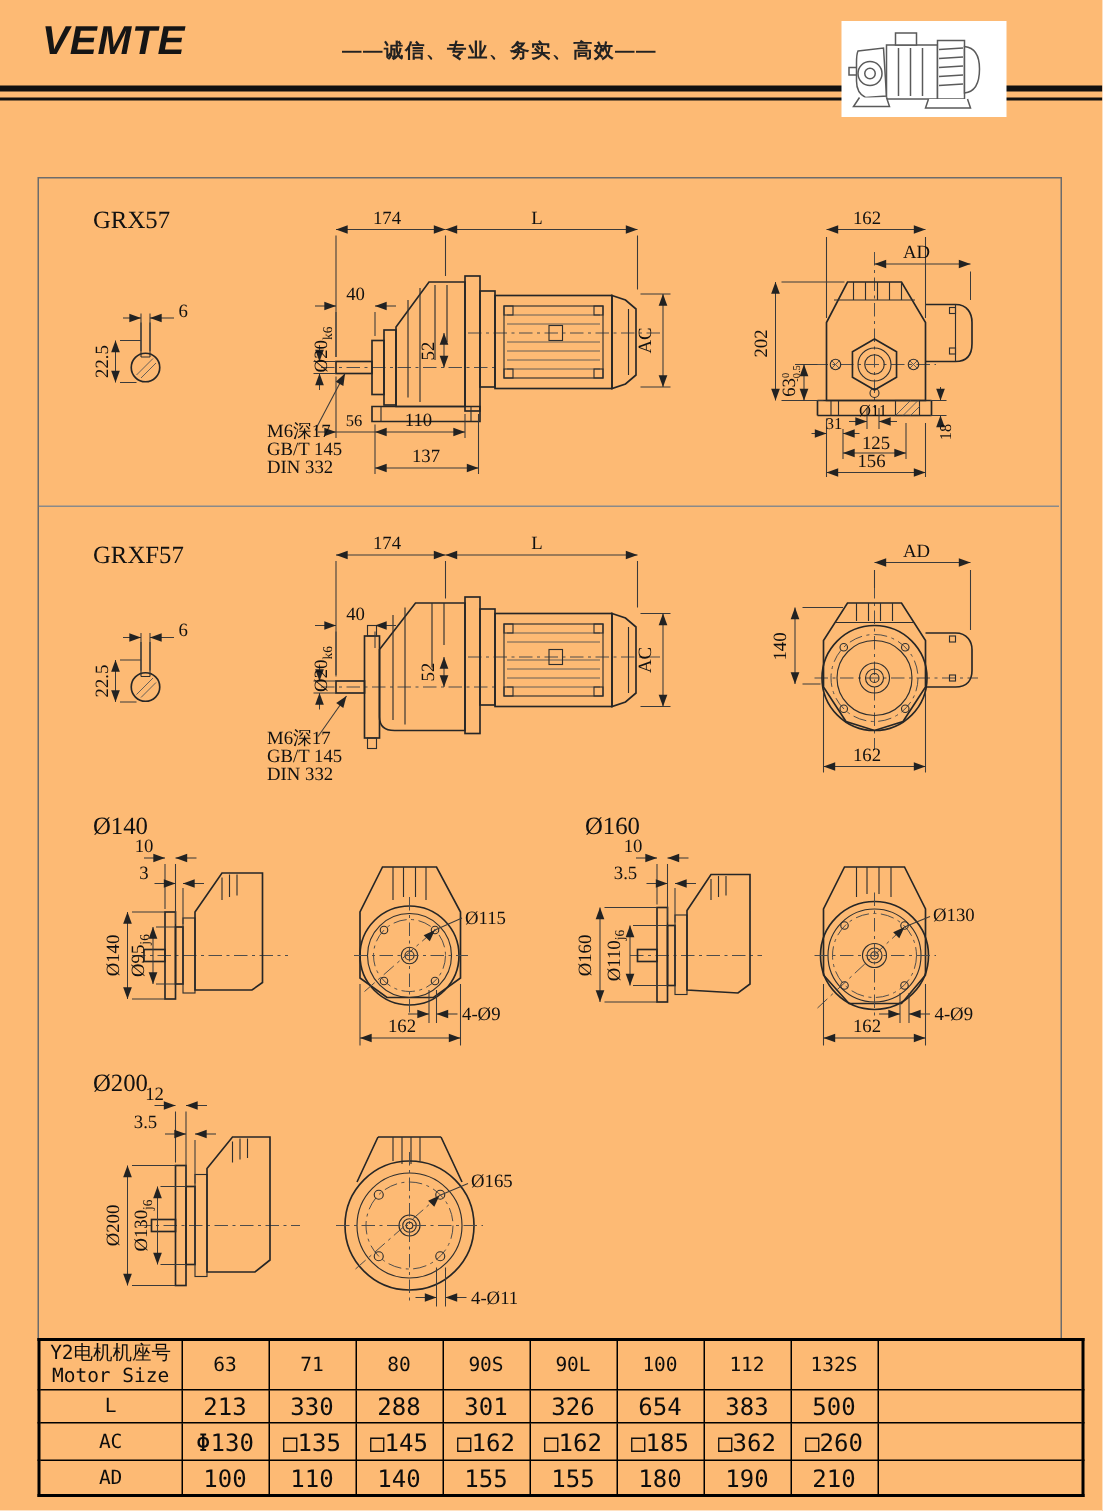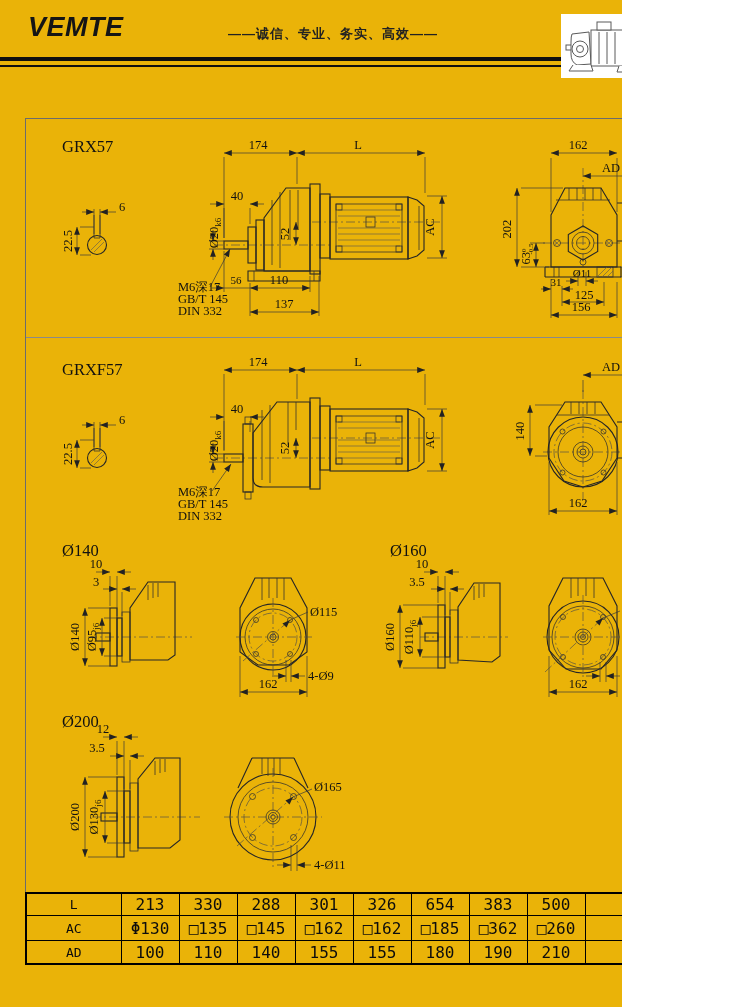--- a/index.html
+++ b/index.html
@@ -1,16 +1,16 @@
 <!DOCTYPE html>
 <html><head>
 <meta charset="utf-8">
 <style>
   html,body{margin:0;padding:0;background:#fff;}
-  .page{position:relative;width:622px;height:1007px;background:#eab308;overflow:hidden;
+  .page{position:relative;width:735px;height:1007px;background:#fdba74;overflow:hidden;
         font-family:"Liberation Sans","DejaVu Sans",sans-serif;color:#111;}
   .abs{position:absolute;}
   .brand{left:28px;top:12px;font-size:27px;font-style:italic;font-weight:900;letter-spacing:.5px;color:#151515;}
   .slogan{left:228px;top:25px;font-size:13px;font-weight:bold;color:#222;letter-spacing:1px;text-align:right;}
   .rule1{left:0;top:57px;width:735px;height:4px;background:#101010;}
   .rule2{left:0;top:65px;width:735px;height:2px;background:#101010;}
   .title{left:42px;top:76px;font-size:17px;font-weight:bold;color:#141414;
          font-family:"Liberation Serif","DejaVu Serif",serif;letter-spacing:.5px;}
   .tab{left:722px;top:92px;width:13px;height:113px;background:#c9c9c9;color:#fff;
        font-size:9px;font-weight:bold;display:flex;align-items:center;justify-content:center;margin-left:28px;}
@@ -458,20 +458,35 @@
         <col style="width:58px">
         <col style="width:58px">
         <col style="width:58px">
       <col style="width:58px">
         <col style="width:58px">
         <col style="width:58px">
         <col style="width:58px">
         <col>
     </colgroup>
     <tbody>
+        <tr class="hdr">
+      <td class="rowlab">
+        <div>Y2电机机座号</div>
+        <div>Motor Size</div>
+      </td>
+      <td>63</td>
+      <td>71</td>
+      <td>80</td>
+      <td>90S</td>
+      <td>90L</td>
+      <td>100</td>
+      <td>112</td>
+      <td>132S</td>
+      <td></td>
+    </tr>
     <tr class="r1">
       <td class="rowlab">L</td>
       <td>213</td>
       <td>330</td>
       <td>288</td>
       <td>301</td>
       <td>326</td>
       <td>654</td>
       <td>383</td>
       <td>500</td>

